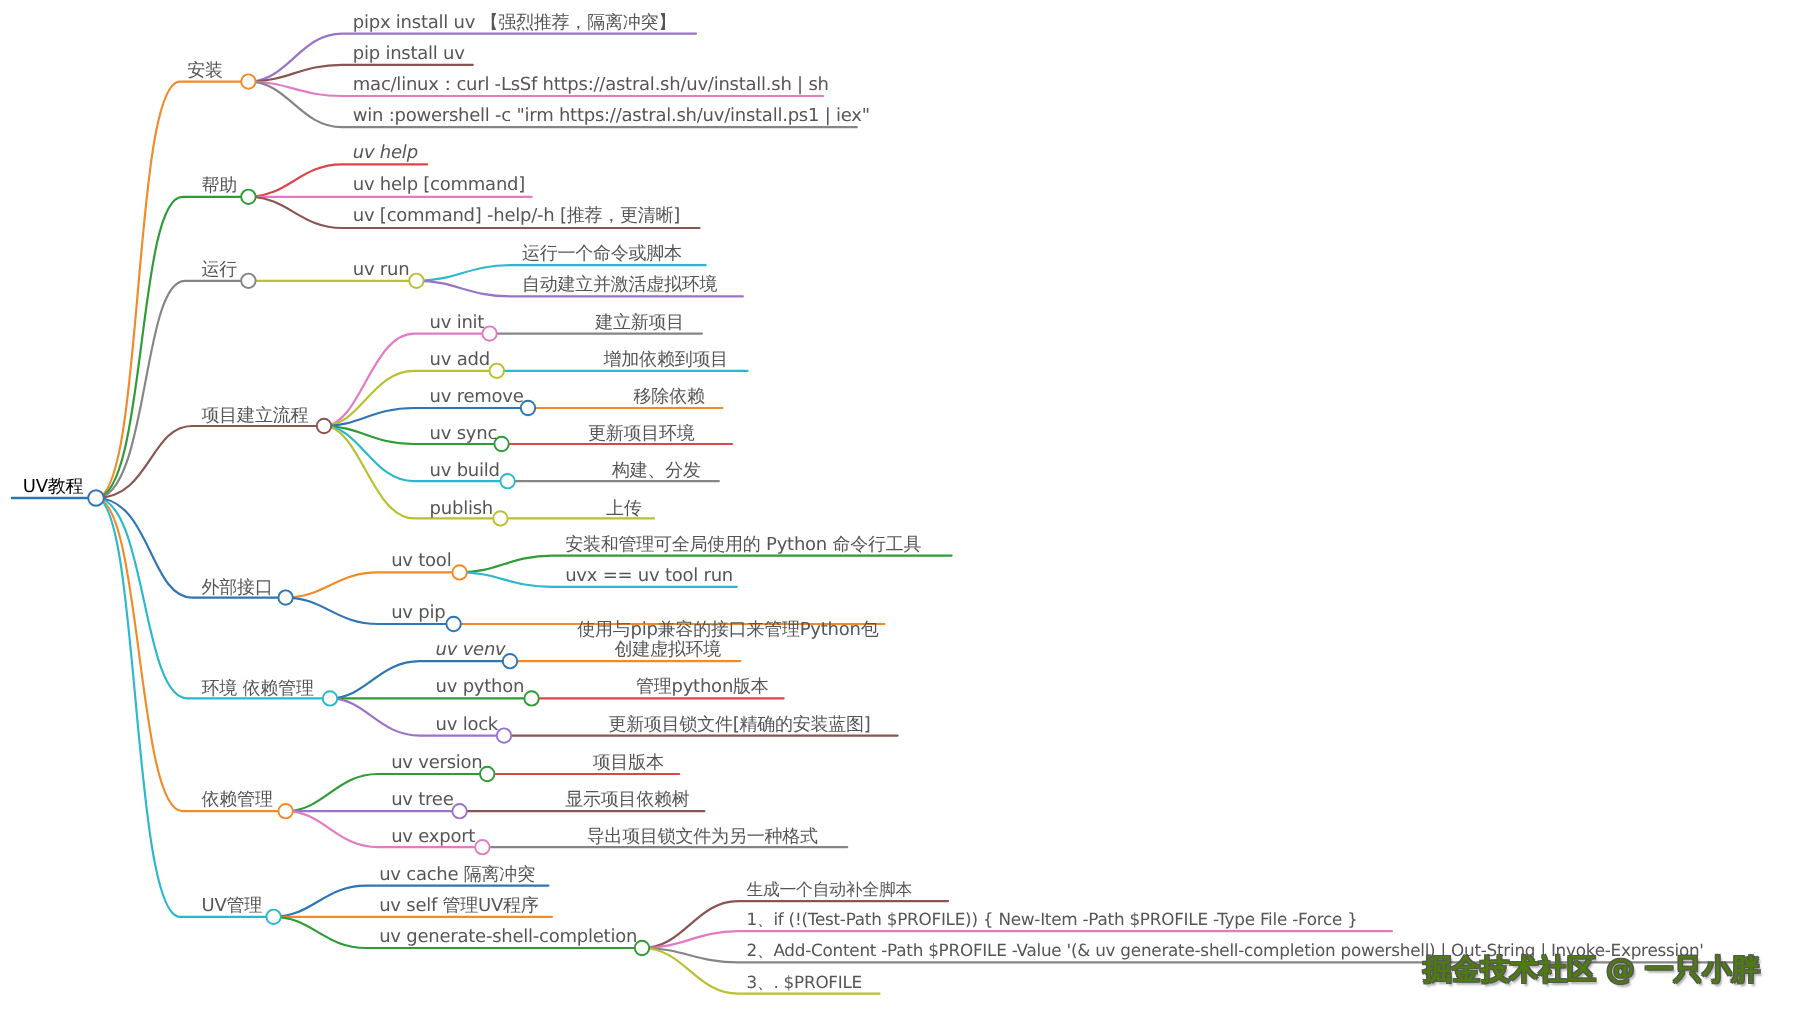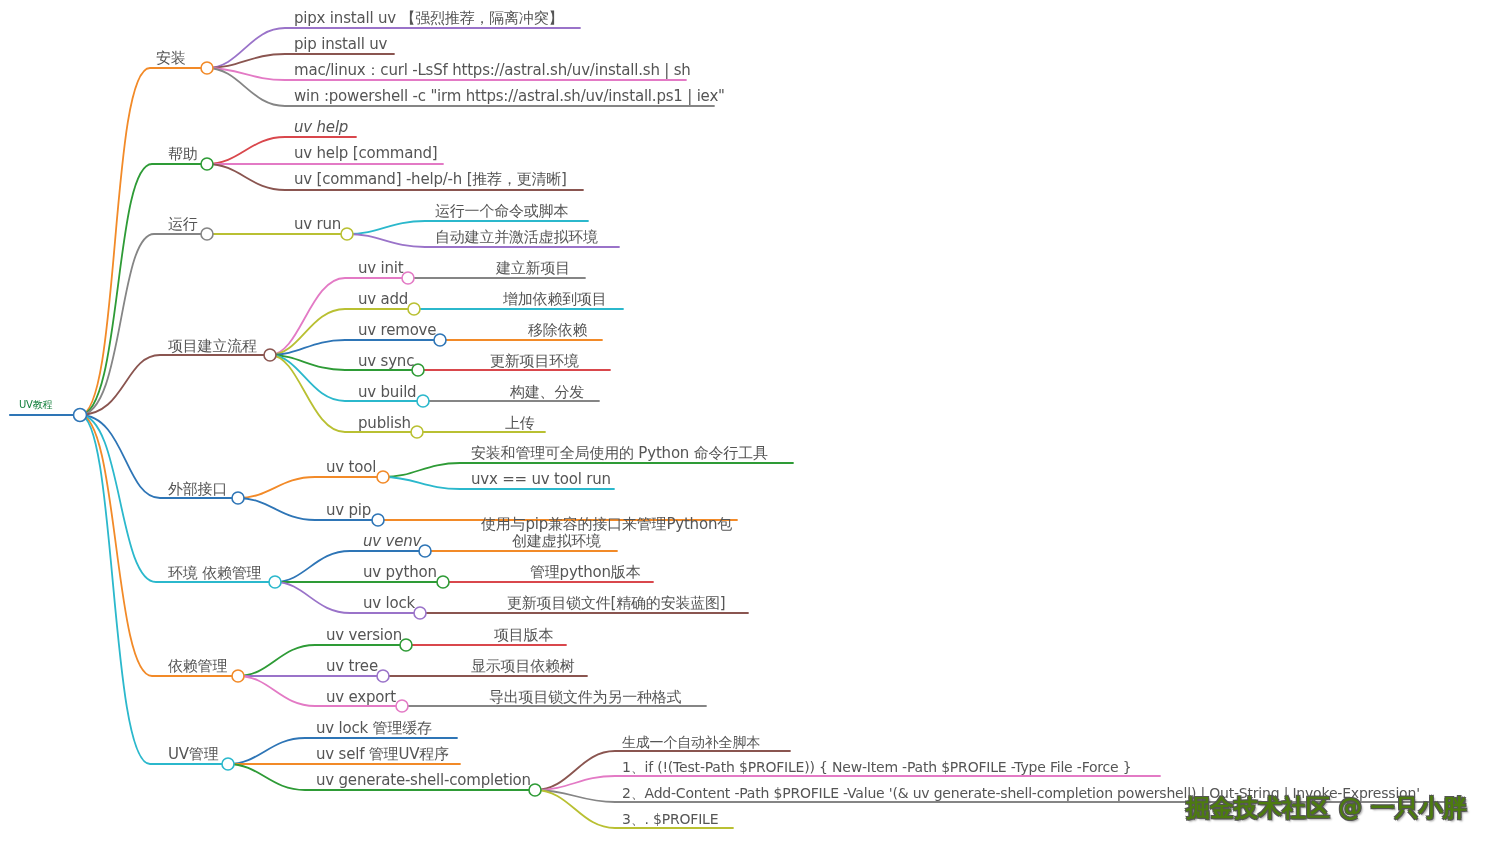--- a/index.html
+++ b/index.html
@@ -1,20 +1,20 @@
 <!DOCTYPE html>
 <html><head>
   <meta charset="utf-8">
   <style>
     html, body { margin: 0; padding: 0; background: #ffffff; }
     body { width: 1495px; height: 845px; position: relative; overflow: hidden;
            font-family: "DejaVu Sans", "Liberation Sans", sans-serif; }
     #mindmap { position: absolute; left: 0; top: 0; }
     .lbl { position: absolute; font-size: 15px; color: #555555; white-space: nowrap; line-height: 18px; letter-spacing: -0.2px; }
-    .lbl.root { font-size: 10px; color: #15803d; }
+    .lbl.root { font-size: 15px; color: #000000; }
     .lbl.small { font-size: 14px; }
     .watermark { position: absolute; left: 1186px; top: 792px; font-size: 24px; color: #4d7c0f;
                  font-weight: bold; white-space: nowrap;
                  text-shadow: 1px 1px 0 #555, -1px -1px 0 #555, 1px -1px 0 #555, -1px 1px 0 #555, 2px 2px 2px rgba(0,0,0,0.35);
                  letter-spacing: 0px; }
   </style>
 </head>
 <body>
 
 <svg id="mindmap" width="1495" height="845" xmlns="http://www.w3.org/2000/svg">
@@ -164,21 +164,21 @@
 
 <div class="lbl" style="left:168px; top:657px;">依赖管理</div>
 <div class="lbl" style="left:326px; top:626px;">uv version</div>
 <div class="lbl" style="left:494px; top:626px;">项目版本</div>
 <div class="lbl" style="left:326px; top:657px;">uv tree</div>
 <div class="lbl" style="left:471px; top:657px;">显示项目依赖树</div>
 <div class="lbl" style="left:326px; top:688px;">uv export</div>
 <div class="lbl" style="left:489px; top:688px;">导出项目锁文件为另一种格式</div>
 
 <div class="lbl" style="left:168px; top:745px;">UV管理</div>
-<div class="lbl" style="left:316px; top:719px;">uv lock 管理缓存</div>
+<div class="lbl" style="left:316px; top:719px;">uv cache 隔离冲突</div>
 <div class="lbl" style="left:316px; top:745px;">uv self 管理UV程序</div>
 <div class="lbl" style="left:316px; top:771px;">uv generate-shell-completion</div>
 <div class="lbl small" style="left:622px; top:733px;">生成一个自动补全脚本</div>
 <div class="lbl small" style="left:622px; top:758px;">1、if (!(Test-Path $PROFILE)) { New-Item -Path $PROFILE -Type File -Force }</div>
 <div class="lbl small" style="left:622px; top:784px;">2、Add-Content -Path $PROFILE -Value '(&amp; uv generate-shell-completion powershell) | Out-String | Invoke-Expression'</div>
 <div class="lbl small" style="left:622px; top:810px;">3、. $PROFILE</div>
 
 <div class="watermark">掘金技术社区 @ 一只小胖</div>
 
 </body></html>

